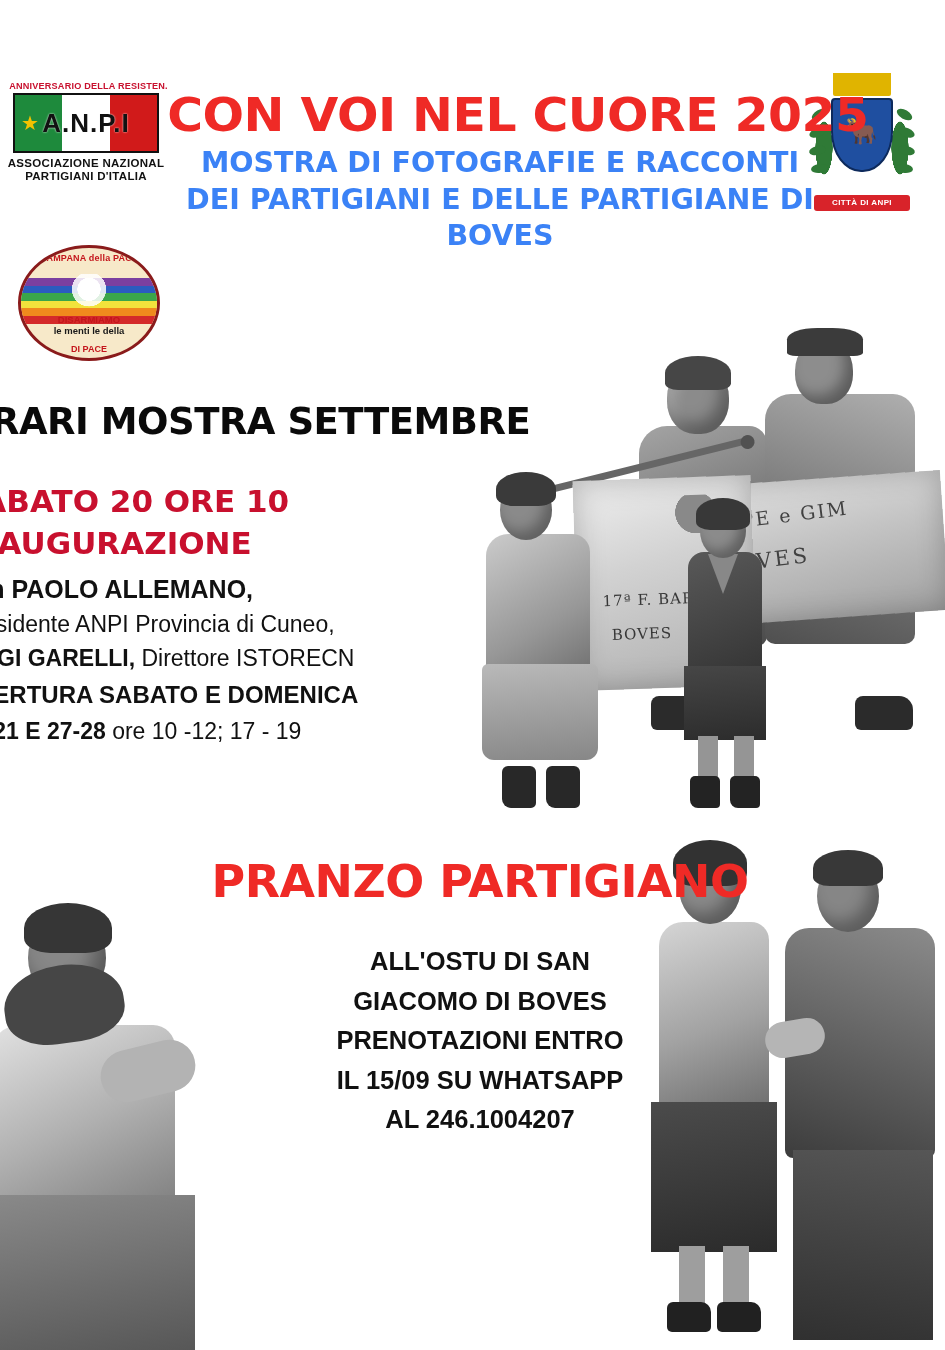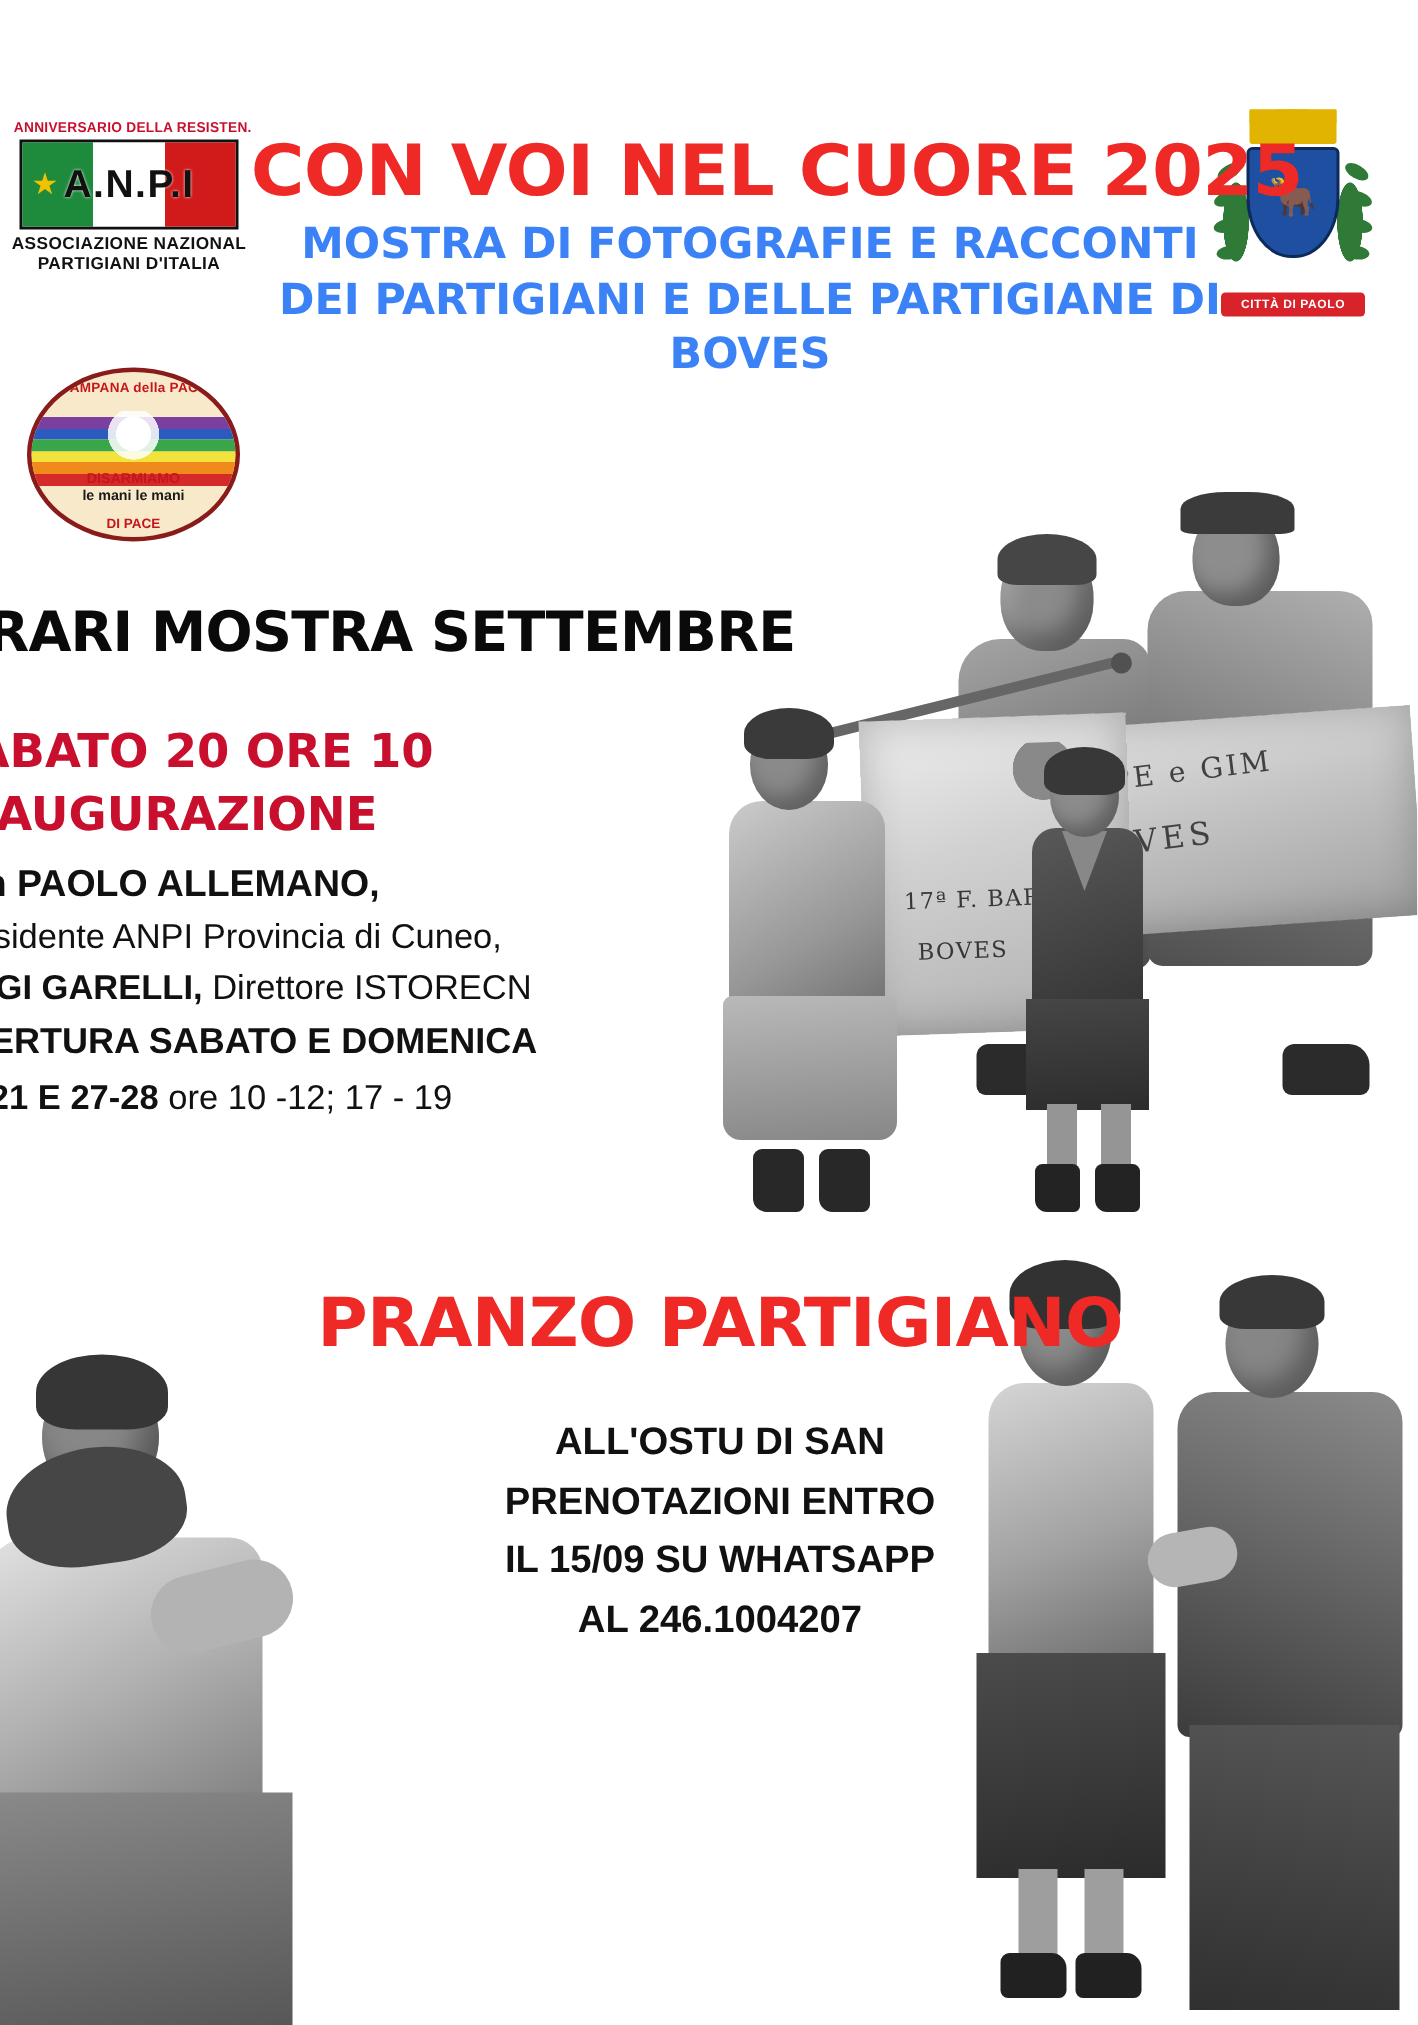--- a/index.html
+++ b/index.html
@@ -782,21 +782,21 @@
       <div class="cs1"></div>
         <div class="cs2"></div>
         <div class="cs3"></div>
       <div class="cs4"></div>
         <div class="cs5"></div>
         <div class="cs6"></div>
     </div>
     <div class="campana-flower"></div>
     <div class="campana-mid">
       <div class="red">DISARMIAMO</div>
-      <div>le mani  le mani</div>
+      <div>le menti  le della</div>
     </div>
     <div class="campana-bottom">DI PACE</div>
   </div>
 
   <div class="logo-comune">
     <div class="comune-crown"></div>
     <div class="comune-laurel-l">
       <div class="laurel-leaf" style="left:2px;top:8px;transform:rotate(-30deg)"></div>
       <div class="laurel-leaf" style="left:0px;top:26px;transform:rotate(-22deg)"></div>
       <div class="laurel-leaf" style="left:0px;top:44px;transform:rotate(-14deg)"></div>
@@ -804,21 +804,21 @@
     </div>
     <div class="comune-laurel-r">
       <div class="laurel-leaf" style="right:2px;top:8px;transform:rotate(30deg)"></div>
       <div class="laurel-leaf" style="right:0px;top:26px;transform:rotate(22deg)"></div>
       <div class="laurel-leaf" style="right:0px;top:44px;transform:rotate(14deg)"></div>
       <div class="laurel-leaf" style="right:2px;top:62px;transform:rotate(6deg)"></div>
     </div>
     <div class="comune-shield">
       <div class="comune-ox">🐂</div>
     </div>
-    <div class="comune-ribbon">CITTÀ DI PAOLO</div>
+    <div class="comune-ribbon">CITTÀ DI ANPI</div>
   </div>
 
   <div class="header-block">
     <div class="title-main">CON VOI NEL CUORE 2025</div>
     <div class="title-sub">
       <div>MOSTRA DI FOTOGRAFIE E RACCONTI</div>
       <div>DEI PARTIGIANI E DELLE PARTIGIANE DI</div>
       <div>BOVES</div>
     </div>
   </div>
@@ -904,19 +904,20 @@
     <div class="br-w-hair"></div>
     <div class="br-w-shoe-l"></div>
     <div class="br-w-shoe-r"></div>
     <div class="br-hands"></div>
   </div>
 
   <div class="pranzo">
     <div class="pranzo-title">PRANZO PARTIGIANO</div>
     <div class="pranzo-details">
       <div>ALL'OSTU DI SAN</div>
+      <div>GIACOMO DI BOVES</div>
       <div>PRENOTAZIONI ENTRO</div>
       <div>IL 15/09 SU WHATSAPP</div>
       <div>AL 246.1004207</div>
     </div>
   </div>
 
 </div>
 
 </body></html>

